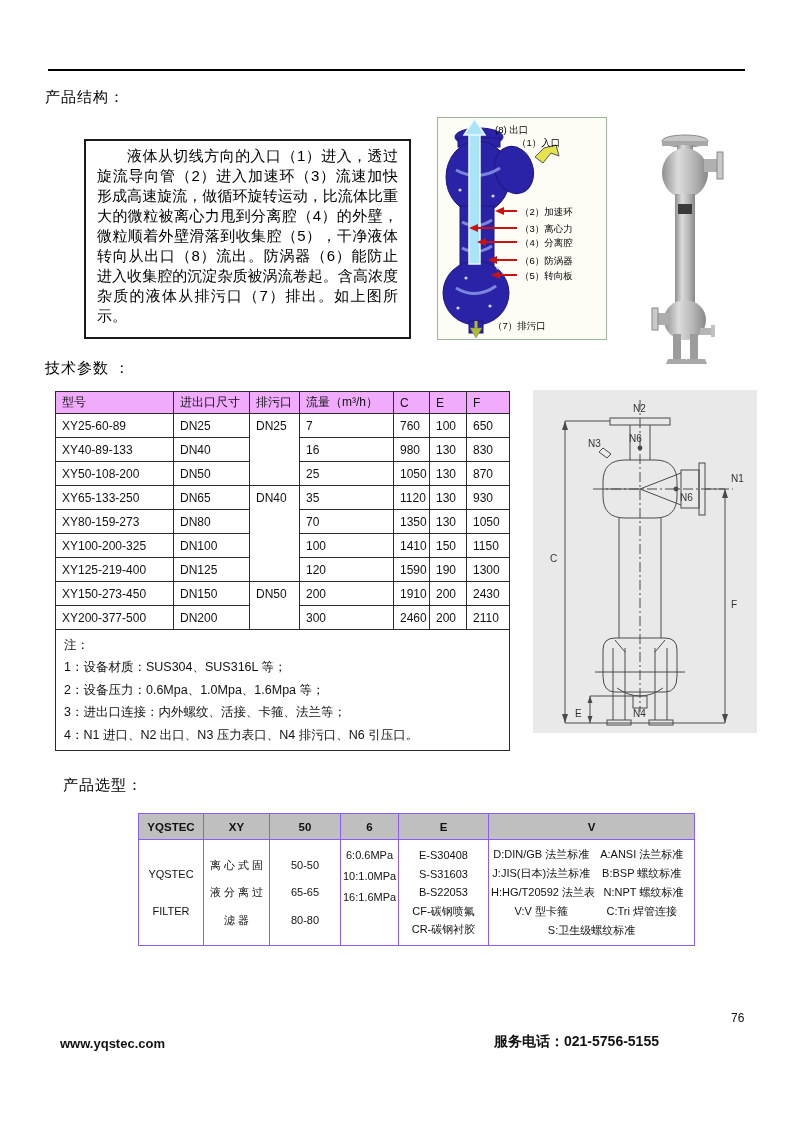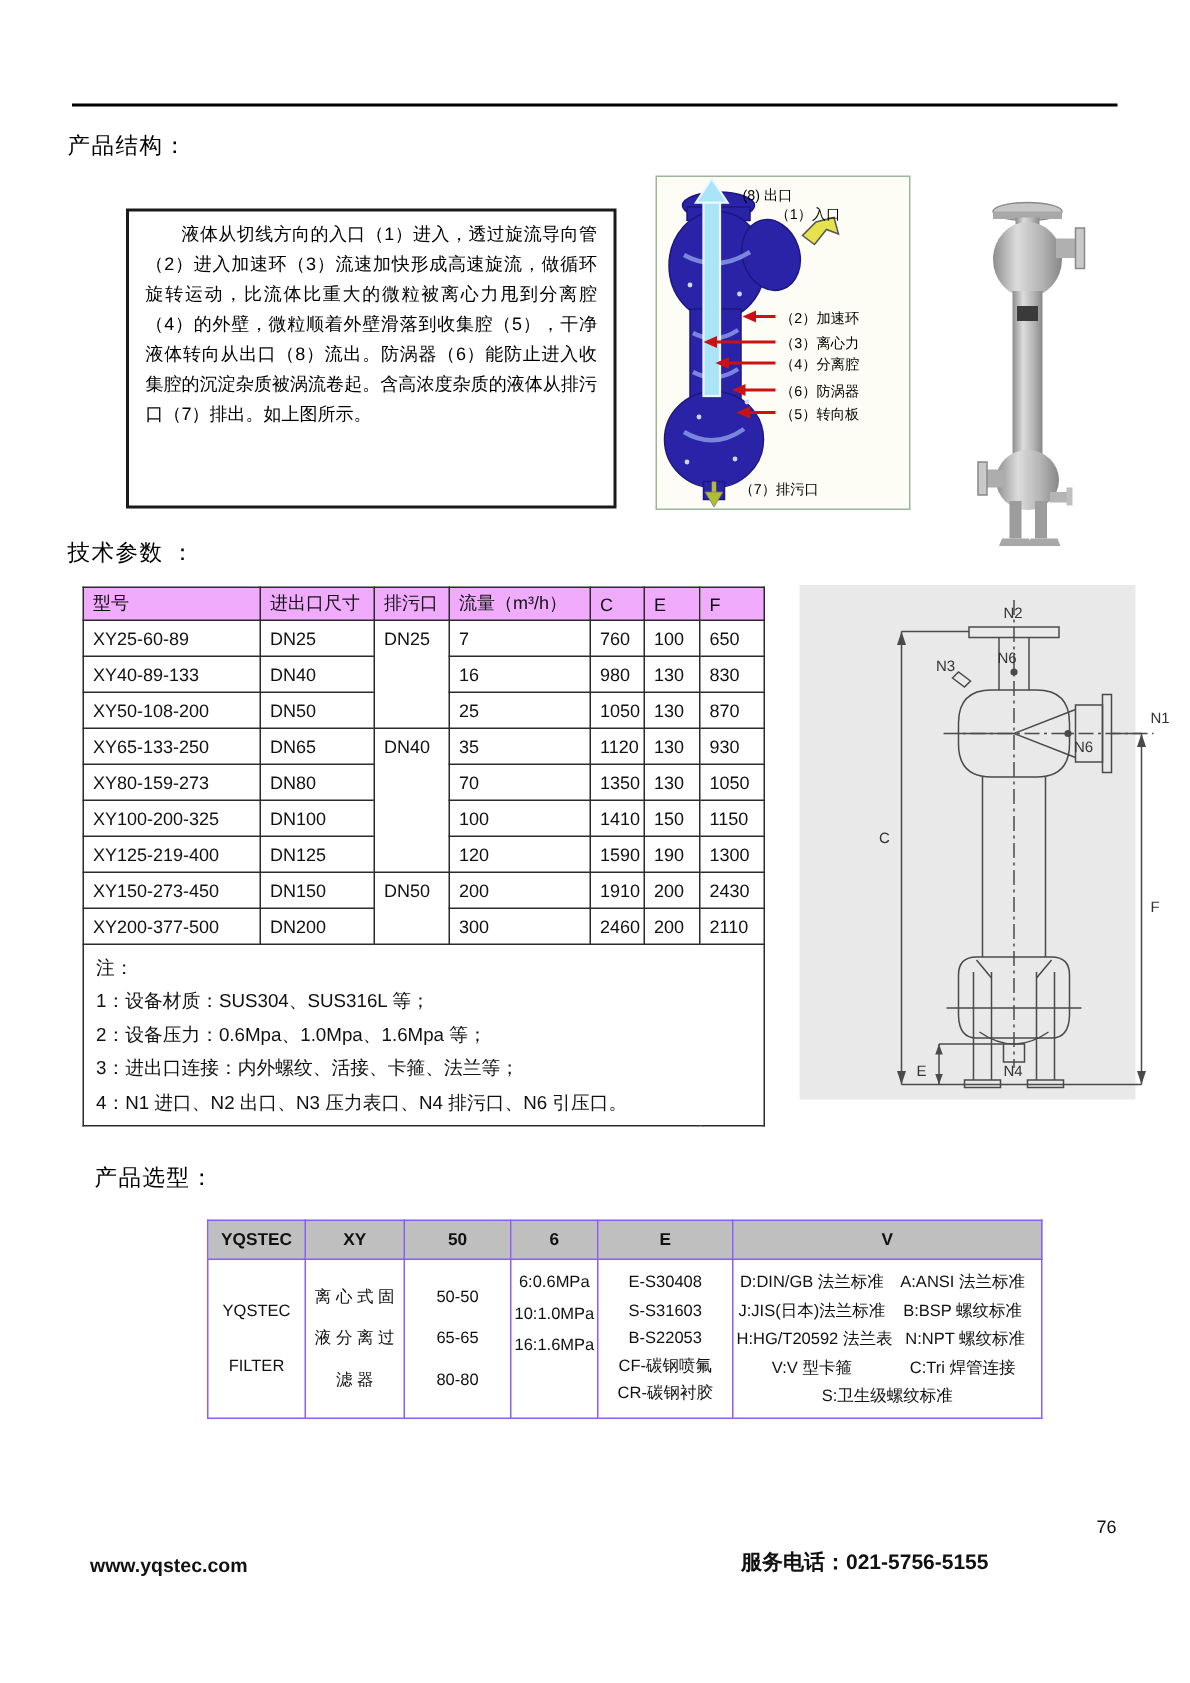--- a/index.html
+++ b/index.html
@@ -9,38 +9,38 @@
 
   .top-rule { position:absolute; left:48px; top:69px; width:697px; height:2px; background:#000; }
 
   .sec-heading { position:absolute; font-size:15px; font-weight:normal; color:#000; letter-spacing:1px; }
   #h-structure { left:45px; top:88px; }
   #h-params    { left:45px; top:359px; }
   #h-selection { left:45px; top:776px;margin-left:18px; }
 
   .structure-box { position:absolute; left:84px; top:139px; width:327px; height:200px;
       border:2px solid #1a1a1a; padding:5px 11px 0 11px; }
-  .structure-box p { font-size:12px; line-height:20px; text-indent:2em; text-align:justify; color:#000; }
+  .structure-box p { font-size:15px; line-height:20px; text-indent:2em; text-align:justify; color:#000; }
 
   .diagram-panel { position:absolute; left:437px; top:117px; width:170px; height:223px;
       background:#fdfdf6; border:1px solid #9db59b; }
 
   .photo-wrap { position:absolute; left:648px; top:128px; width:88px; height:238px; }
 
   table { border-collapse:collapse; table-layout:fixed; }
 
   .tech-table { position:absolute; left:55px; top:391px; width:454px; font-size:12px; }
   .tech-table th, .tech-table td { border:1px solid #2b2b2b; padding:2px 6px; text-align:left;
       vertical-align:middle; height:24px; white-space:nowrap; overflow:hidden; }
   .tech-table th { background:#f0abfc; font-weight:normal; height:18px; }
   .tech-table td.drain-merged { vertical-align:top; padding-top:5px; }
   .tech-table .notes-cell { height:116px; vertical-align:top; padding:4px 8px; }
   .tech-table .notes-cell div { line-height:22.4px; font-size:12.5px; white-space:nowrap; }
 
-  .drawing-panel { position:absolute; left:533px; top:390px; width:224px; height:343px; background:#e9e9e9;padding-left:36px; }
+  .drawing-panel { position:absolute; left:533px; top:390px; width:224px; height:343px; background:#e9e9e9; }
 
   .sel-table { position:absolute; left:138px; top:813px; width:556px; font-size:11px; }
   .sel-table th, .sel-table td { border:1px solid #8b5cf6; text-align:center; vertical-align:middle; }
   .sel-table th { background:#bfbfbf; font-weight:bold; height:26px; font-size:11.5px; }
   .sel-table .label-row td { height:30px; font-size:11px; }
   .sel-table .body-row td { height:106px; vertical-align:middle; padding:3px 2px; }
   .stack { display:flex; flex-direction:column; justify-content:space-evenly; height:100%; }
   .stack div { line-height:1.1; }
   .stack-top { justify-content:flex-start; gap:9px; padding-top:6px; }
   .conn-grid { display:flex; flex-direction:column; justify-content:space-evenly; height:100%; }

